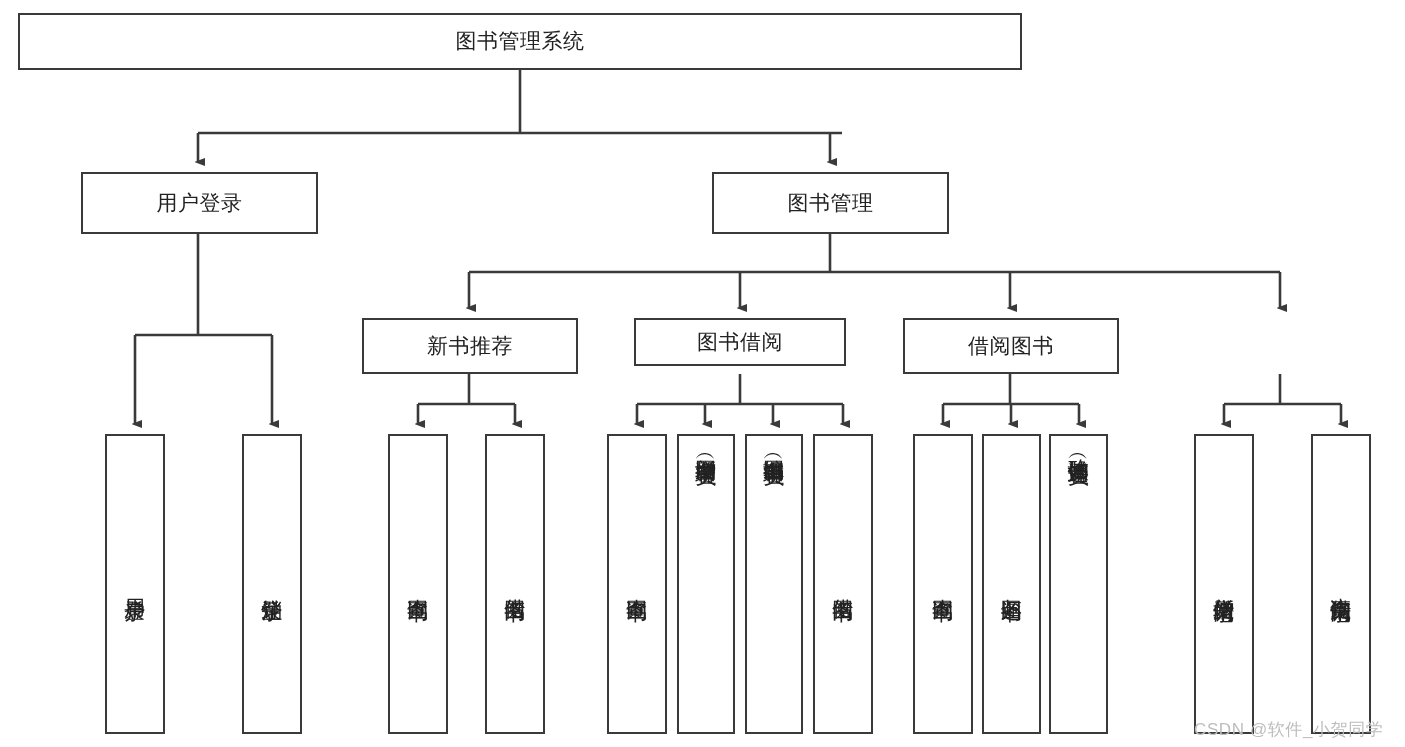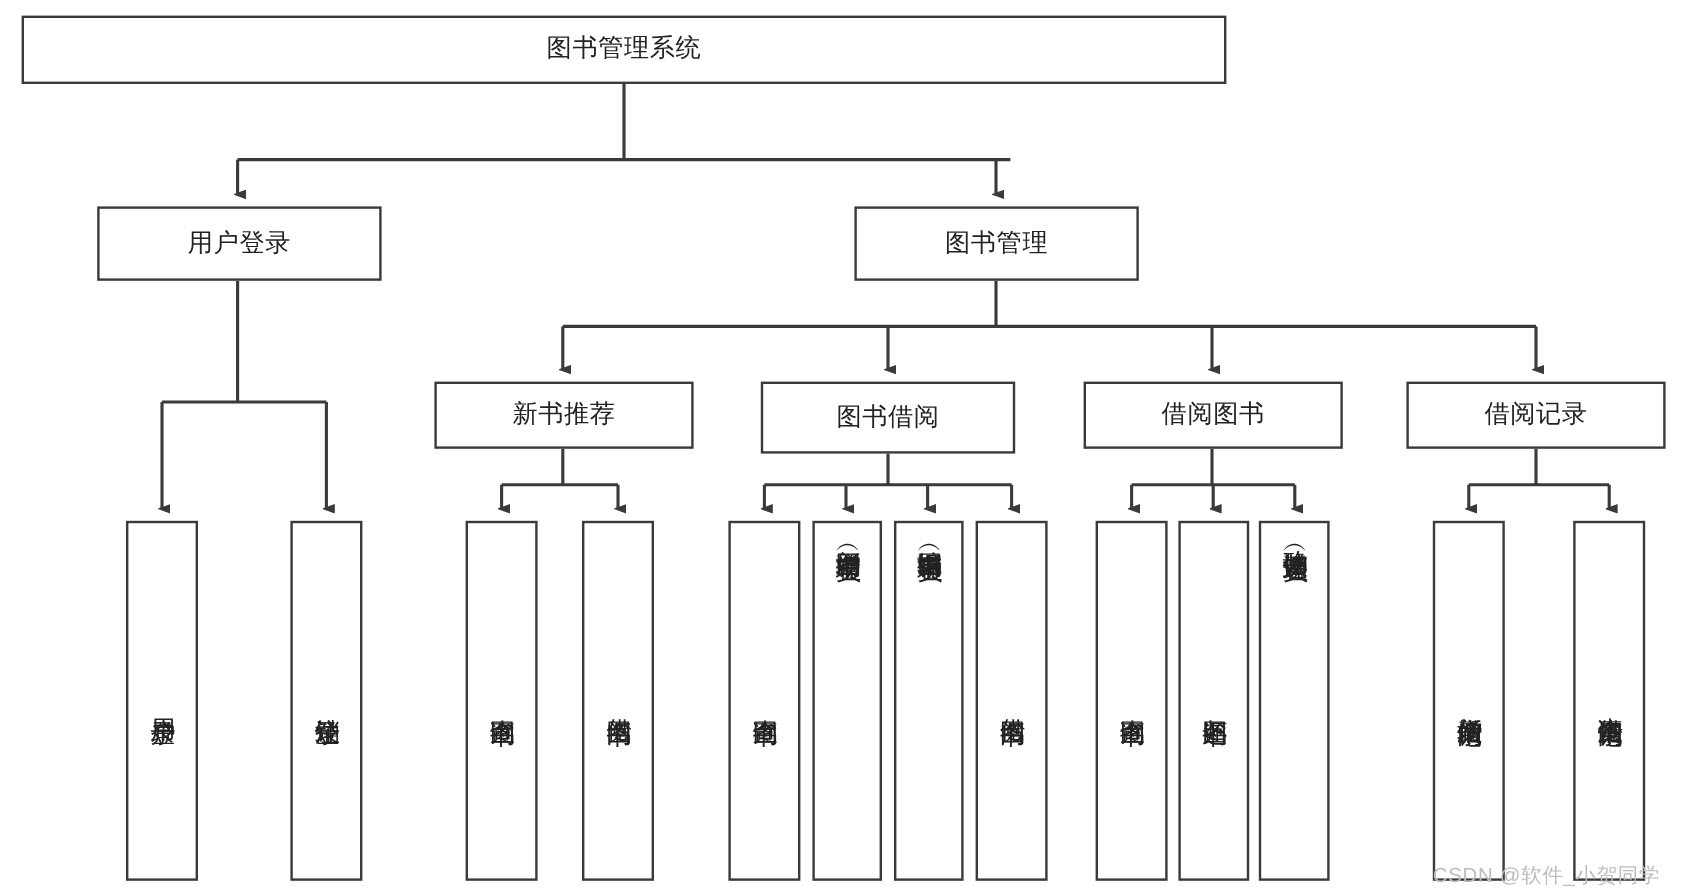--- a/index.html
+++ b/index.html
@@ -127,28 +127,25 @@
   <div class="node node-h" style="left:81px; top:172px; width:237px; height:62px;">
     <span>用户登录</span>
   </div>
   <div class="node node-h" style="left:362px; top:318px; width:216px; height:56px;">
     <span>新书推荐</span>
   </div>
 
   <div class="node node-h" style="left:712px; top:172px; width:237px; height:62px;">
     <span>图书管理</span>
   </div>
-  <div class="node node-h" style="left:634px; top:318px; width:212px; height:60px;">
+  <div class="node node-h" style="left:634px; top:318px; width:212px; height:48px;">
     <span>图书借阅</span>
   </div>
   <div class="node node-h" style="left:903px; top:318px; width:216px; height:56px;">
     <span>借阅图书</span>
-  </div>
-  <div class="node node-h" style="left:1172px; top:318px; width:216px; height:56px;">
-    <span>借阅记录</span>
   </div>
 
   <div class="node node-v" style="left:105px; top:434px; width:60px; height:300px;">
     <span>用户登录</span>
   </div>
   <div class="node node-v" style="left:242px; top:434px; width:60px; height:300px;">
     <span>注销登录</span>
   </div>
 
   <div class="node node-v" style="left:388px; top:434px; width:60px; height:300px;">

